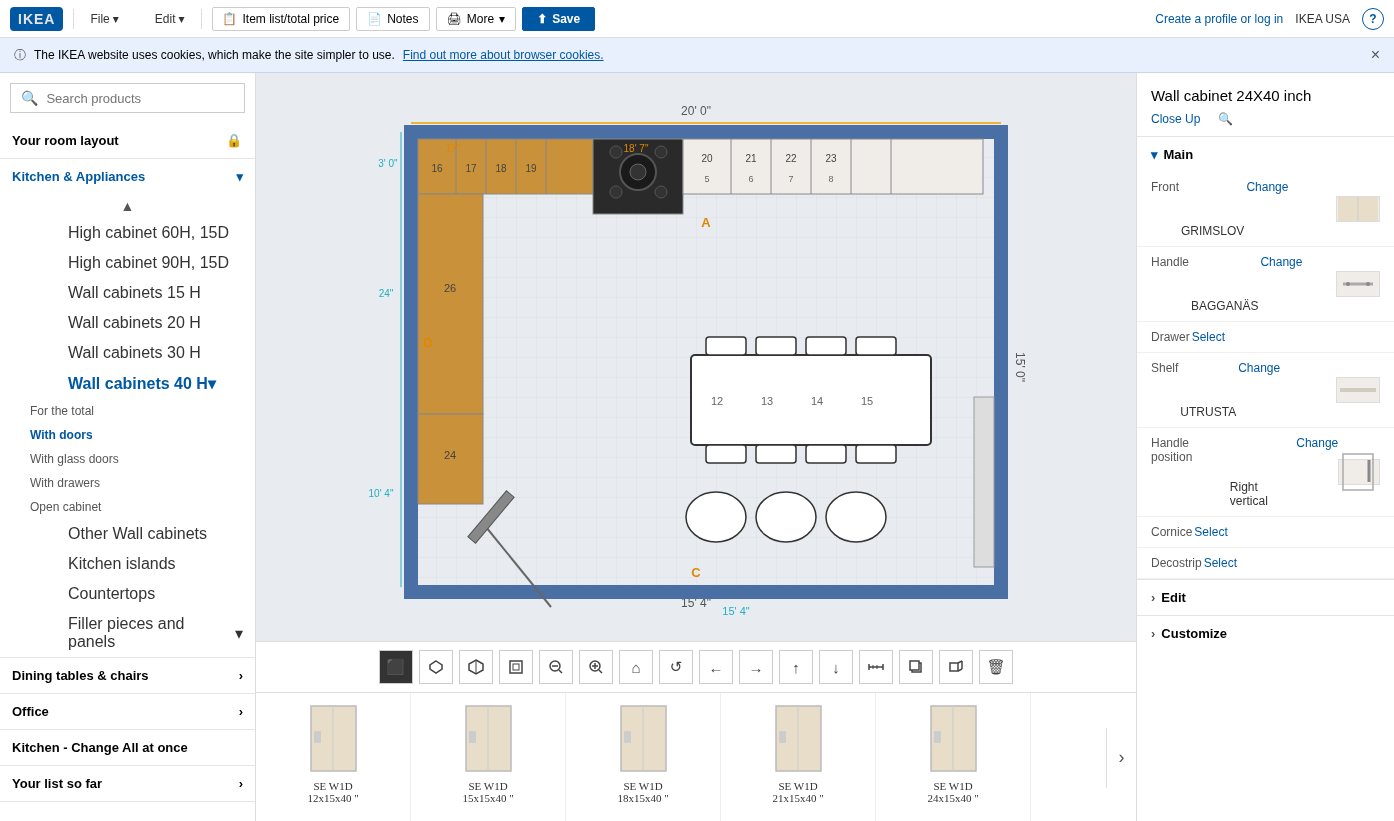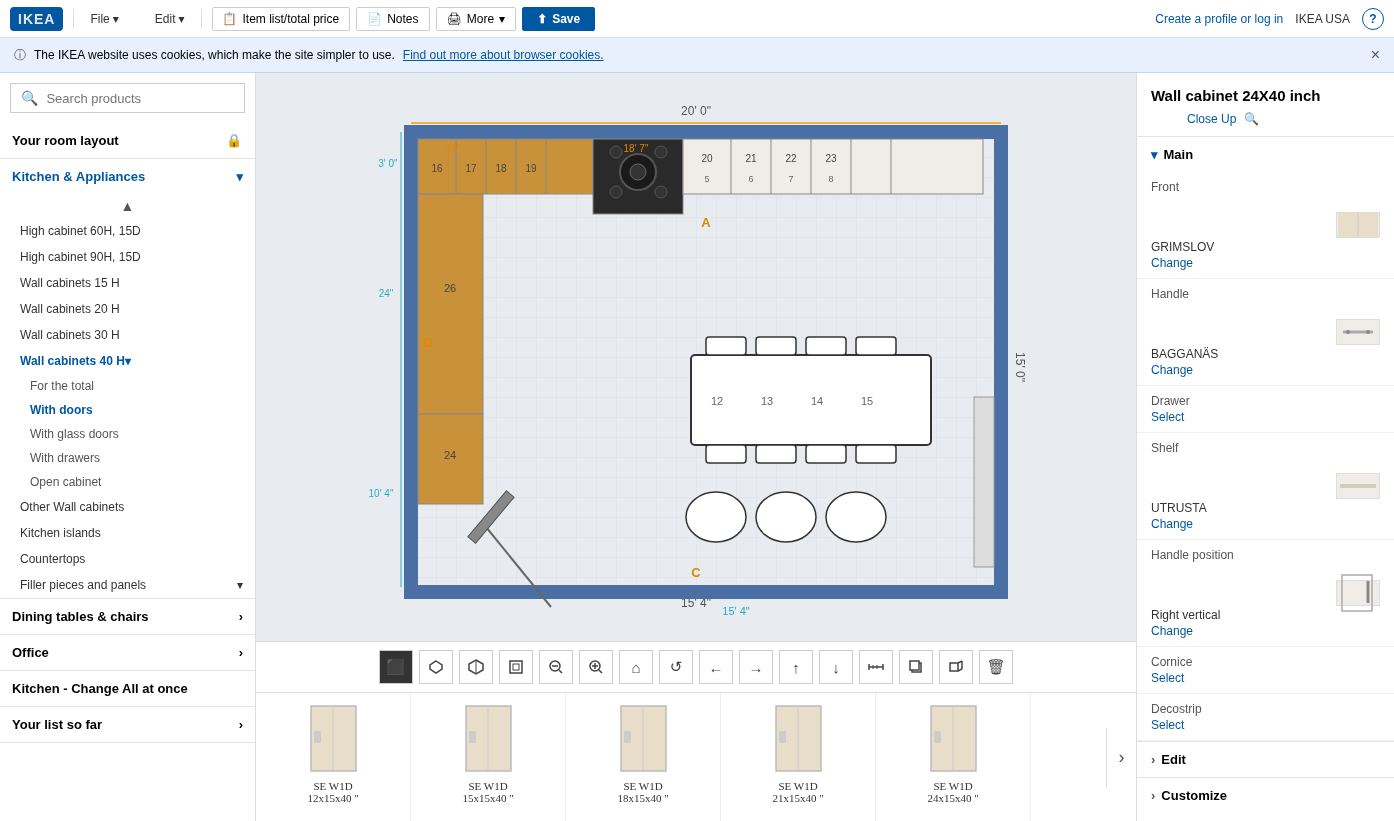--- a/index.html
+++ b/index.html
@@ -69,22 +69,22 @@
       border-bottom: 1px solid #e5e5e5;
     }
     .sidebar-section-header {
       display: flex; align-items: center; justify-content: space-between;
       padding: 10px 12px; cursor: pointer; font-size: 13px; font-weight: bold;
     }
     .sidebar-section-header.active { color: #0058a3; }
     .sidebar-lock-icon { color: #555; }
 
     .sidebar-subcategory {
-      padding: 6px 12px 6px 20px; cursor: pointer; font-size: 12px; color: #333;
-      display: flex; align-items: center;
+      padding: 6px 12px 6px 20px; cursor: pointer; font-size: 16px; color: #333;
+      display: flex; align-items: center; margin-left: 48px;
     }
     .sidebar-subcategory.active { color: #0058a3; font-weight: bold; align-items: flex-end; }
 
     .sidebar-subitem {
       padding: 5px 12px 5px 30px; cursor: pointer; font-size: 12px; color: #555;
     }
     .sidebar-subitem.active { color: #0058a3; font-weight: bold; }
 
     .sidebar-scroll-indicator {
       display: flex; justify-content: center; padding: 4px;
@@ -134,37 +134,37 @@
       width: 30px; height: 60px; background: rgba(255,255,255,0.9);
       border-left: 1px solid #ddd; display: flex; align-items: center; justify-content: center;
       cursor: pointer; font-size: 18px; color: #555;
     }
 
     
     .right-panel {
       width: 258px; background: #fff; border-left: 1px solid #ddd;
       overflow-y: auto; flex-shrink: 0; display: flex; flex-direction: column;
     }
-    .panel-title { font-size: 15px; font-weight: bold; padding: 14px 14px 4px; }
+    .panel-title { font-size: 15px; font-weight: normal; padding: 14px 14px 4px; }
     .panel-closeup {
-      display: flex; align-items: flex-end; gap: 8px; padding: 4px 14px 10px;
-      color: #0058a3; cursor: pointer; font-size: 12px; margin-left: 36px;
+      display: flex; align-items: flex-end; gap: 18px; padding: 4px 14px 10px;
+      color: #0058a3; cursor: pointer; font-size: 12px;
     }
     .panel-section {
       border-top: 1px solid #e5e5e5;
     }
     .panel-section-header {
       display: flex; align-items: center; gap: 6px; padding: 10px 14px;
       cursor: pointer; font-weight: bold; font-size: 13px;
     }
     .panel-row {
       display: flex; align-items: center; justify-content: space-between;
       padding: 8px 14px; border-bottom: 1px solid #f0f0f0;
     }
-    .panel-row-left { display: flex; flex-direction: column; gap: 2px; }
+    .panel-row-left { display: flex; gap: 2px; }
     .panel-row-label { font-size: 12px; color: #555; }
     .panel-row-value { font-size: 12px; color: #333; font-weight: 500; margin-top: 44px; }
     .panel-row-link { color: #0058a3; font-size: 12px; cursor: pointer; }
     .panel-row-img {
       width: 44px; height: 26px; background: #f0ede8; border: 1px solid #ddd;
       display: flex; align-items: center; justify-content: center; font-size: 10px;
     }
 
     
   </style>

